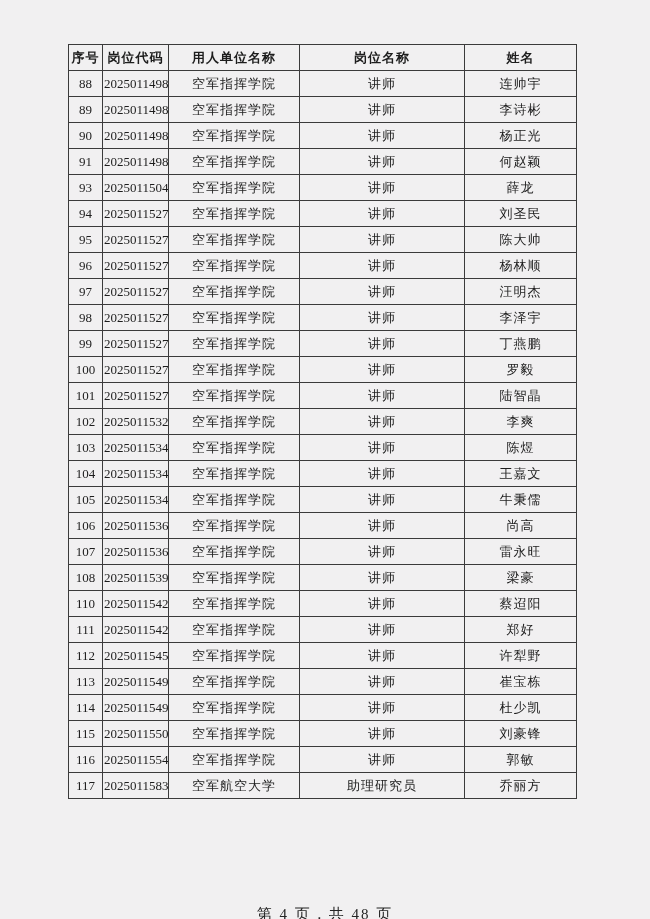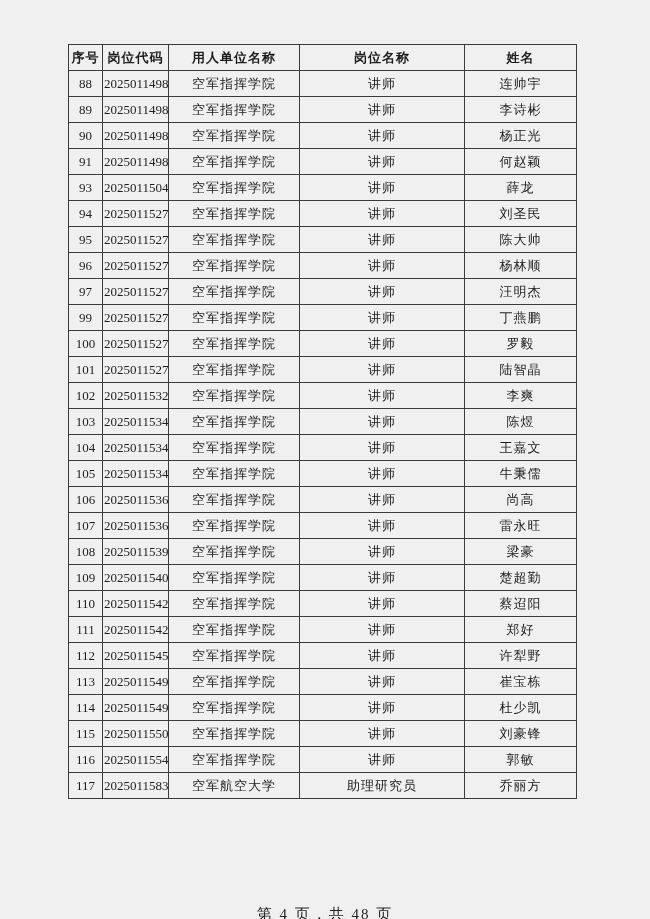--- a/index.html
+++ b/index.html
@@ -131,20 +131,27 @@
           <td class="c-name">杨林顺</td>
         </tr>
         <tr>
           <td class="c-serial">97</td>
           <td class="c-code">2025011527</td>
           <td class="c-employer">空军指挥学院</td>
           <td class="c-position">讲师</td>
           <td class="c-name">汪明杰</td>
         </tr>
         <tr>
+          <td class="c-serial">98</td>
+          <td class="c-code">2025011527</td>
+          <td class="c-employer">空军指挥学院</td>
+          <td class="c-position">讲师</td>
+          <td class="c-name">李泽宇</td>
+        </tr>
+        <tr>
           <td class="c-serial">99</td>
           <td class="c-code">2025011527</td>
           <td class="c-employer">空军指挥学院</td>
           <td class="c-position">讲师</td>
           <td class="c-name">丁燕鹏</td>
         </tr>
         <tr>
           <td class="c-serial">100</td>
           <td class="c-code">2025011527</td>
           <td class="c-employer">空军指挥学院</td>
@@ -199,27 +206,20 @@
           <td class="c-employer">空军指挥学院</td>
           <td class="c-position">讲师</td>
           <td class="c-name">雷永旺</td>
         </tr>
         <tr>
           <td class="c-serial">108</td>
           <td class="c-code">2025011539</td>
           <td class="c-employer">空军指挥学院</td>
           <td class="c-position">讲师</td>
           <td class="c-name">梁豪</td>
-        </tr>
-        <tr>
-          <td class="c-serial">109</td>
-          <td class="c-code">2025011540</td>
-          <td class="c-employer">空军指挥学院</td>
-          <td class="c-position">讲师</td>
-          <td class="c-name">楚超勤</td>
         </tr>
         <tr>
           <td class="c-serial">110</td>
           <td class="c-code">2025011542</td>
           <td class="c-employer">空军指挥学院</td>
           <td class="c-position">讲师</td>
           <td class="c-name">蔡迢阳</td>
         </tr>
         <tr>
           <td class="c-serial">111</td>

